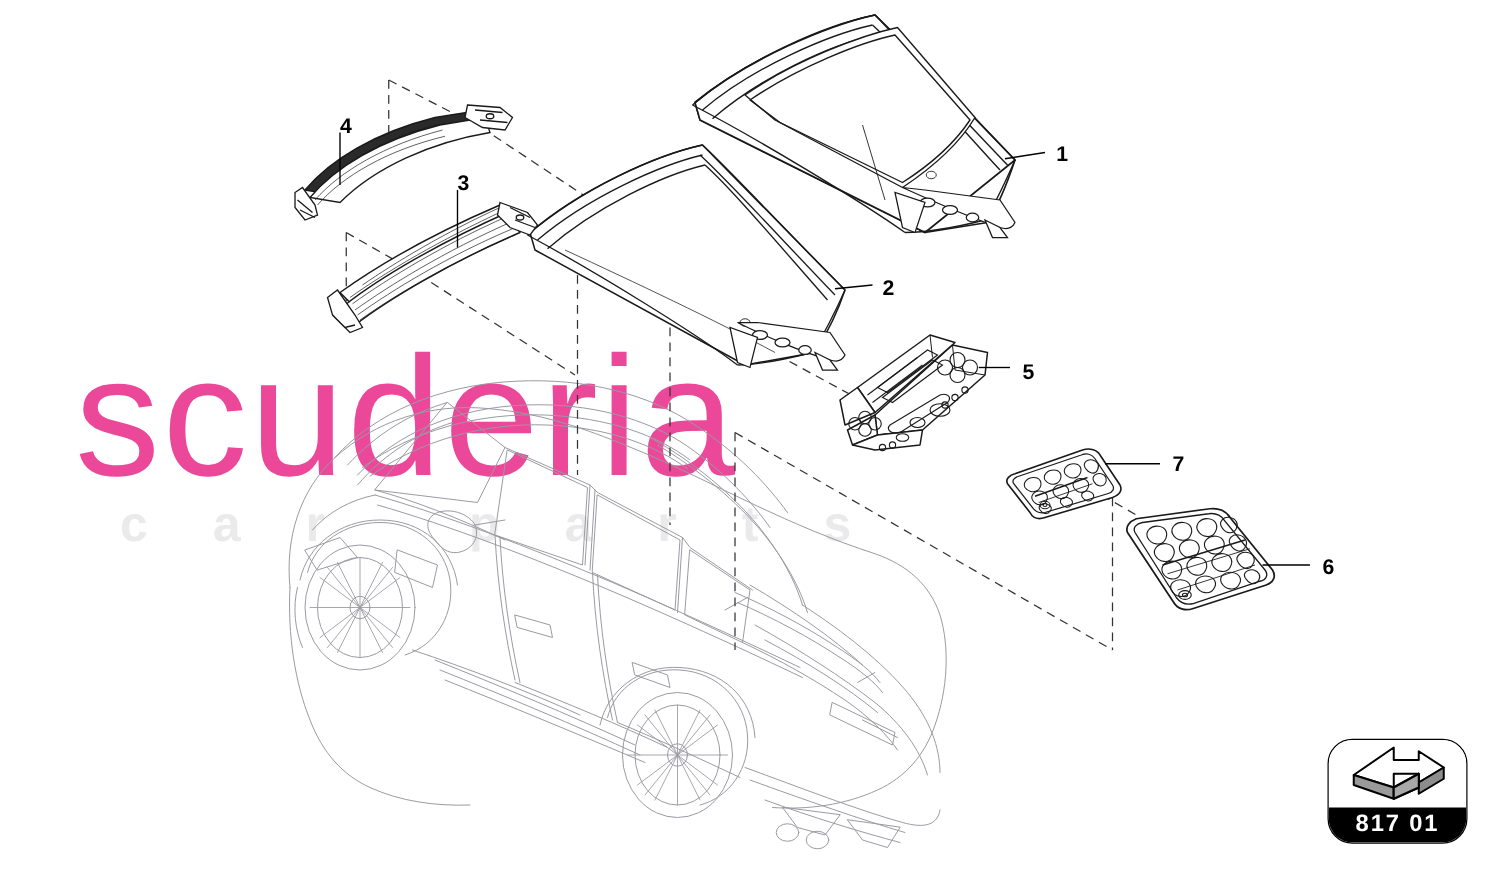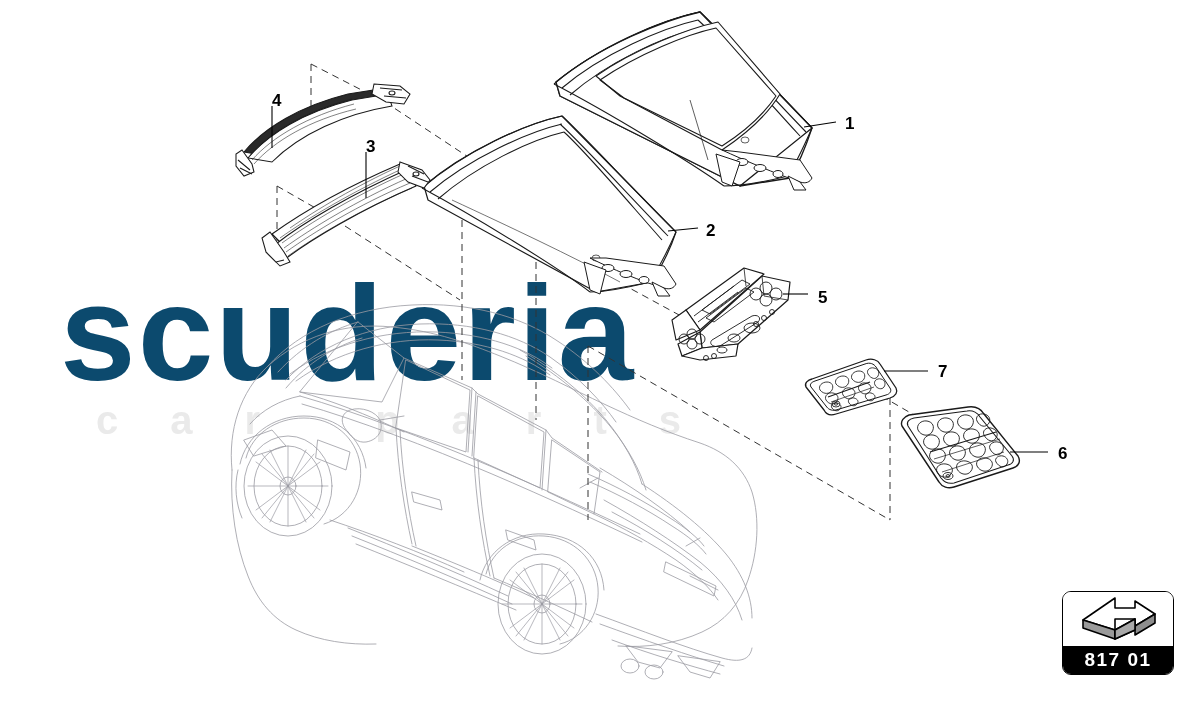--- a/index.html
+++ b/index.html
@@ -15,23 +15,23 @@
     background: #ffffff;
     overflow: hidden;
   }
   .layer { position: absolute; left: 0; top: 0; width: 1188px; height: 707px; }
 
   
   #wm-scuderia {
     position: absolute;
     left: 60px; top: 265px;
     font-size: 136px;
-    font-weight: bold;
+    font-weight: normal;
     letter-spacing: 2px;
-    color: #0c4a6e;
+    color: #ec4899;
     line-height: 1;
     user-select: none;
     white-space: nowrap;
     text-align: center;
   }
   #wm-carparts {
     position: absolute;
     left: 96px; top: 400px;
     font-size: 40px;
     font-weight: bold;
@@ -42,21 +42,21 @@
     white-space: nowrap;
   }
 
   
   #badge {
     position: absolute;
     left: 1062px; top: 591px;
     width: 112px; height: 84px;
     background: #ffffff;
     border: 1.5px solid #000;
-    border-radius: 9px;
+    border-radius: 20px;
     overflow: hidden;
   }
   #badge-icon-area {
     position: absolute; left: 0; top: 0;
     width: 100%; height: 56px;
     background: #ffffff;
   }
   #badge-num-area {
     position: absolute; left: 0; bottom: 0;
     width: 100%; height: 28px;

